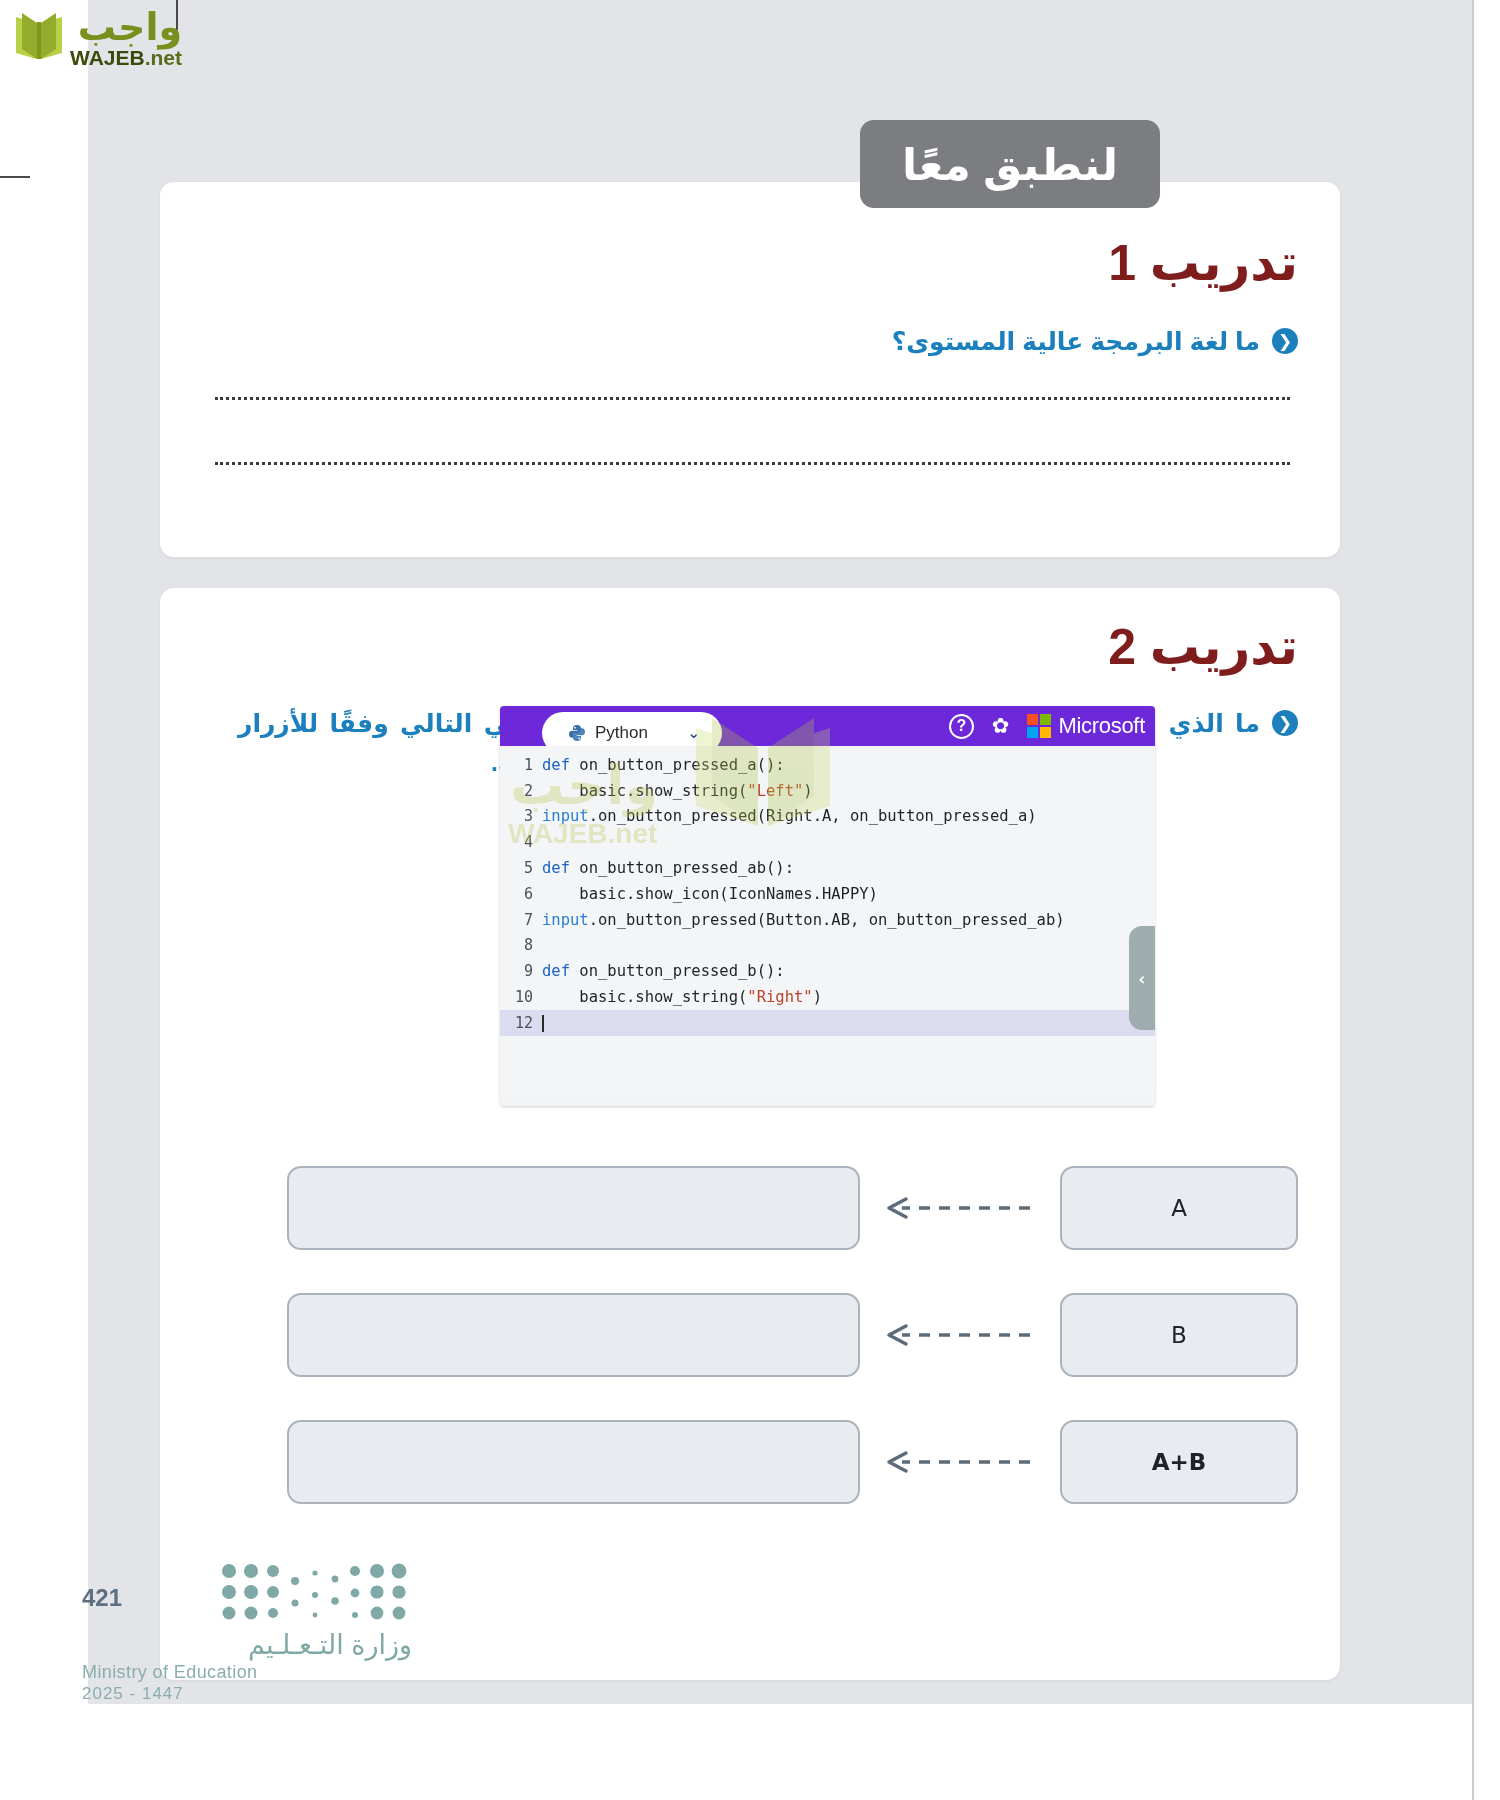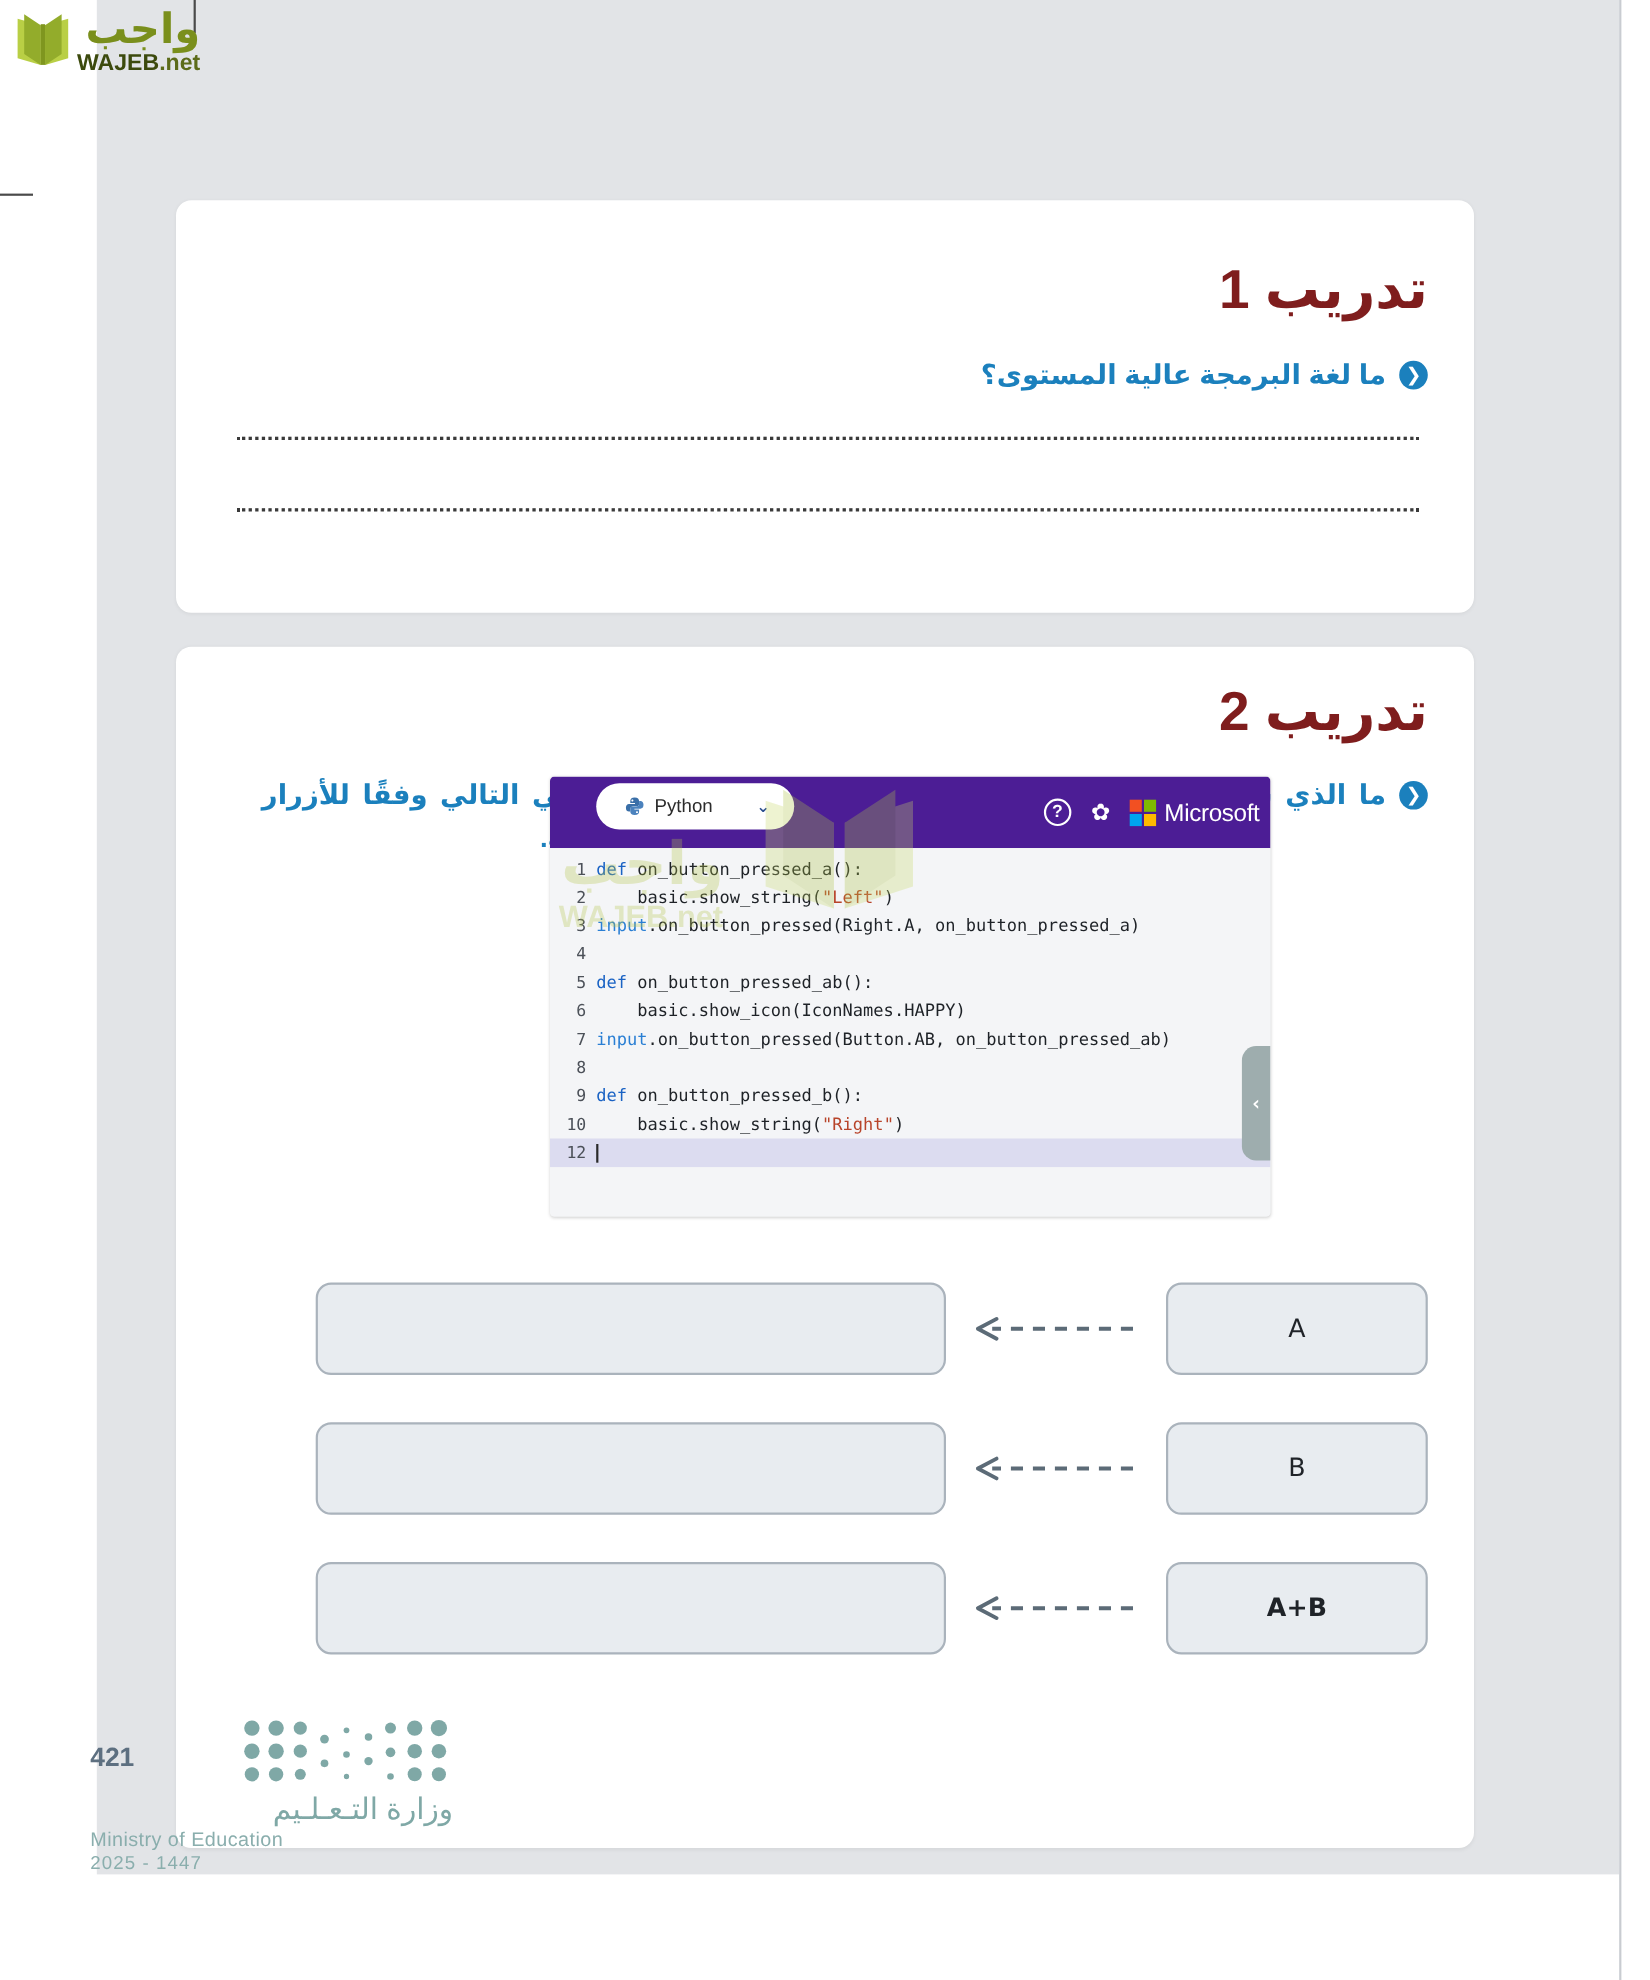--- a/index.html
+++ b/index.html
@@ -176,22 +176,22 @@
     width: 655px;
     height: 400px;
     background: #f3f4f6;
     border-radius: 4px;
     overflow: hidden;
     box-shadow: 0 1px 3px rgba(0,0,0,0.18);
     direction: ltr;
   }
   .code-toolbar {
     position: relative;
-    height: 65px;
-    background: #4c1d95;
+    height: 40px;
+    background: #6d28d9;
     display: flex;
     align-items: center;
   }
   .lang-pill {
     position: absolute;
     left: 42px;
     top: 6px;
     width: 180px;
     height: 42px;
     background: #ffffff;
@@ -433,20 +433,23 @@
       <svg viewBox="0 0 54 54" width="54" height="54">
         <path d="M4 6 L25 12 L25 48 L4 42 Z" fill="#b9cf45"></path>
         <path d="M50 6 L29 12 L29 48 L50 42 Z" fill="#b9cf45"></path>
         <path d="M10 2 L25 12 L25 48 L10 38 Z" fill="#93ac2b"></path>
         <path d="M44 2 L29 12 L29 48 L44 38 Z" fill="#93ac2b"></path>
         <rect x="25" y="11" width="4" height="37" fill="#7f961f"></rect>
       </svg>
     </div>
   </div>
 
+  <div class="section-title-tab">
+    <span>لنطبق معًا</span>
+  </div>
 
   <div class="card" id="card-ex1">
     <div class="ex-heading" id="ex1-heading">تدريب 1</div>
 
     <div class="q-row" id="q1-row">
       <div class="q-bullet">❮</div>
       <div class="q-text">ما لغة البرمجة عالية المستوى؟</div>
     </div>
 
     <div class="dots-line" id="dots1"></div>

